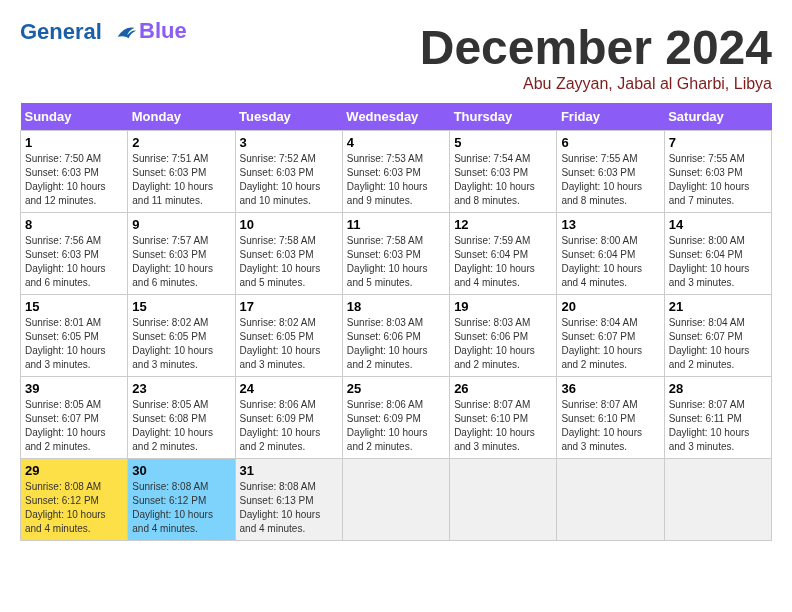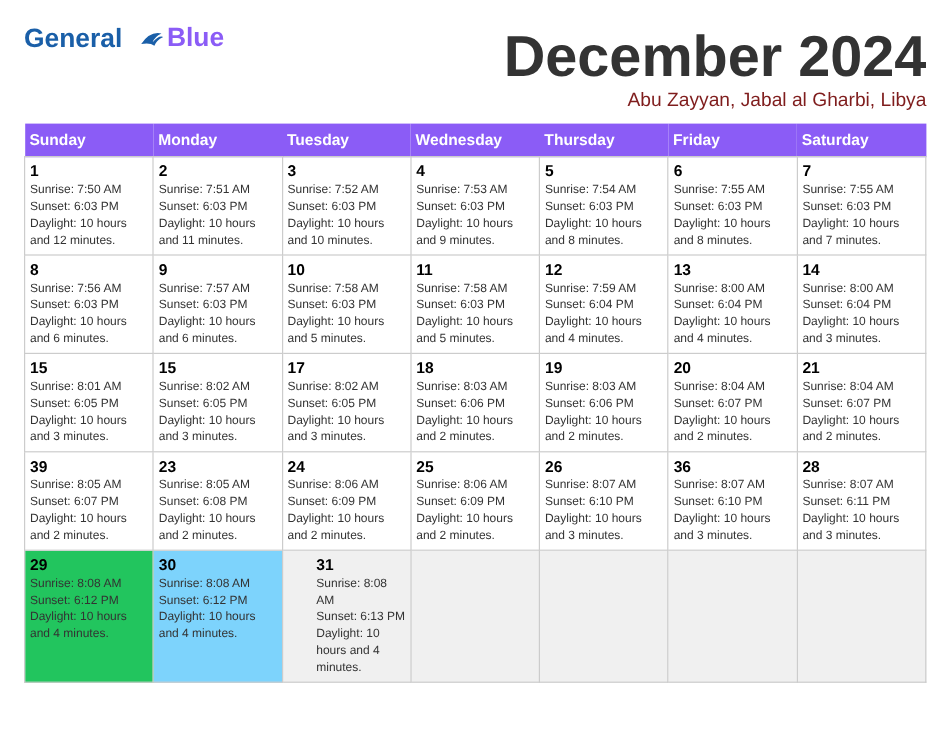--- a/index.html
+++ b/index.html
@@ -284,33 +284,33 @@
         </div>
       </td>
         <td>
         <span class="day-num">28</span>
         <div class="day-info">
           Sunrise: 8:07 AM<br>Sunset: 6:11 PM<br>Daylight: 10 hours and 3 minutes.
         </div>
       </td>
       </tr>
       <tr class="last-row">
-        <td style="background-color: #22c55e; margin-left: 27px;">
+        <td style="background-color: #fde047; margin-left: 27px;">
         <span class="day-num">29</span>
         <div class="day-info">
           Sunrise: 8:08 AM<br>Sunset: 6:12 PM<br>Daylight: 10 hours and 4 minutes.
         </div>
       </td>
         <td style="background-color: #7dd3fc;">
         <span class="day-num">30</span>
         <div class="day-info">
           Sunrise: 8:08 AM<br>Sunset: 6:12 PM<br>Daylight: 10 hours and 4 minutes.
         </div>
       </td>
-        <td style="background-color: rgb(240, 240, 240); padding-left: 28px;">
+        <td style="background-color: rgb(240, 240, 240);">
         <span class="day-num">31</span>
         <div class="day-info">
           Sunrise: 8:08 AM<br>Sunset: 6:13 PM<br>Daylight: 10 hours and 4 minutes.
         </div>
       </td>
         <td class="empty-cell" style="background-color: rgb(240, 240, 240);"></td>
         <td class="empty-cell" style="background-color: rgb(240, 240, 240);"></td>
         <td class="empty-cell" style="background-color: rgb(240, 240, 240);"></td>
         <td class="empty-cell" style="background-color: rgb(240, 240, 240);"></td>
       </tr>

